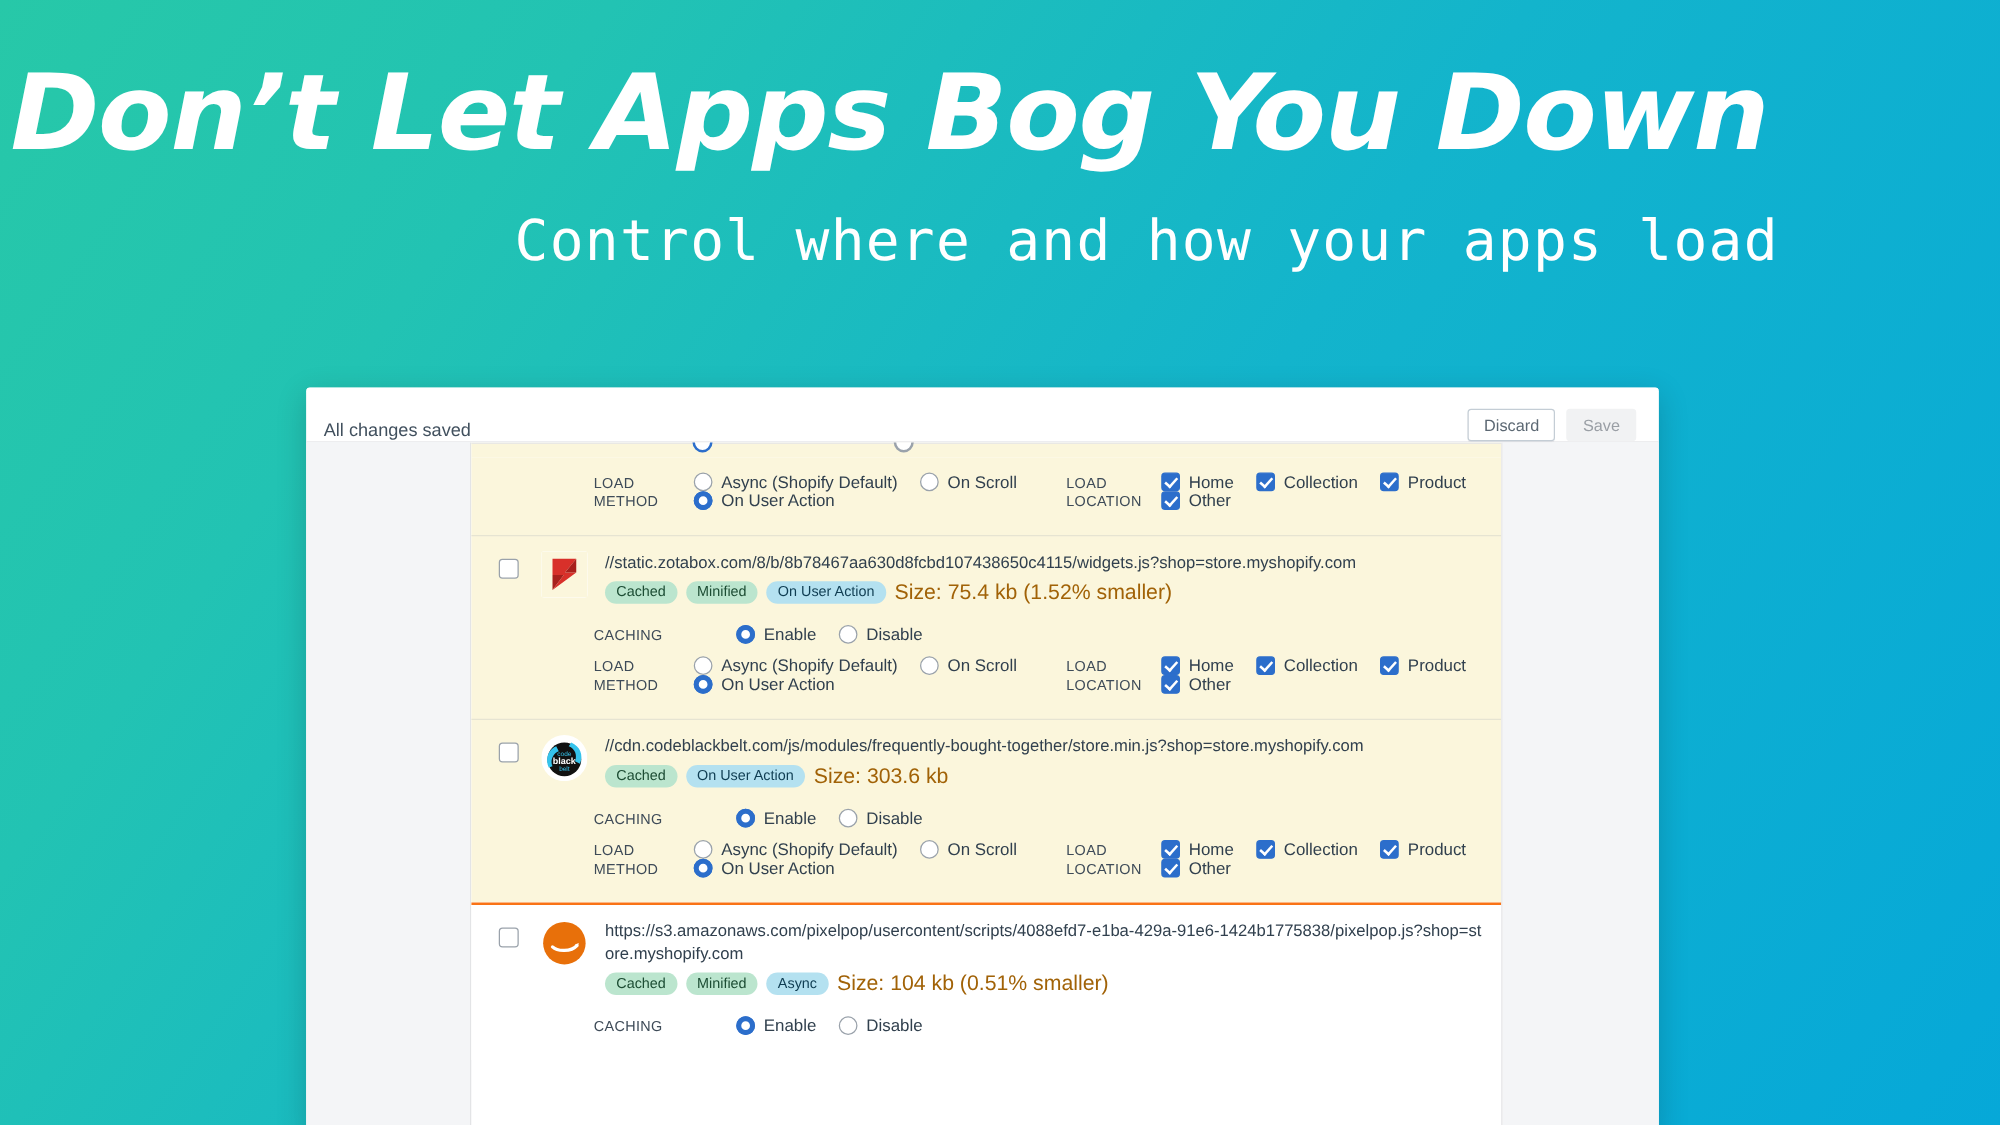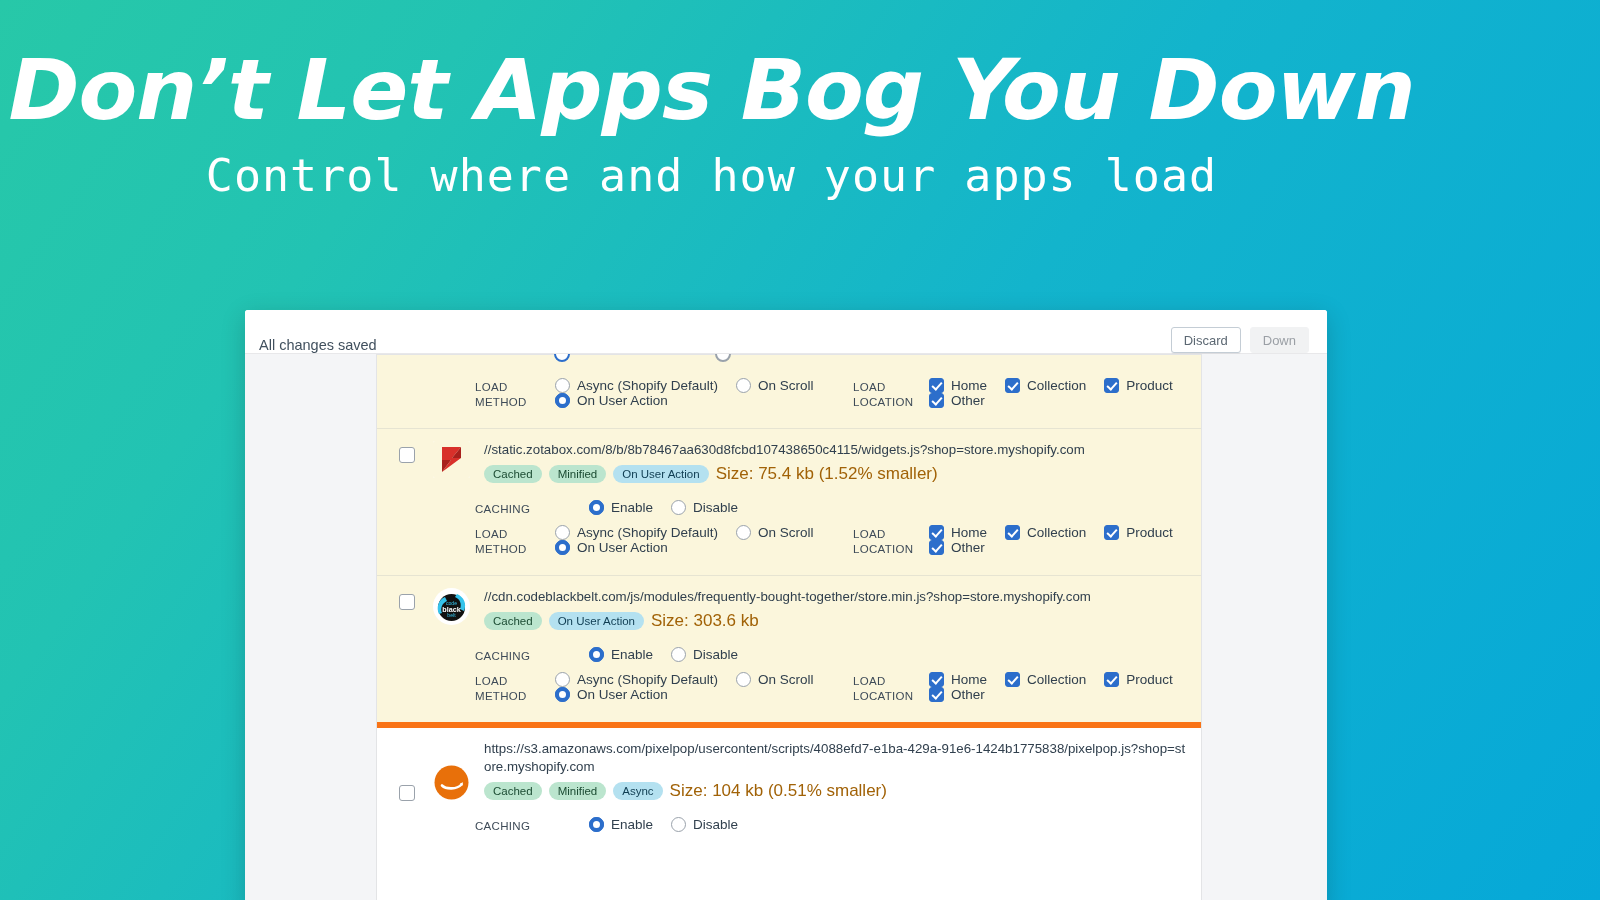--- a/index.html
+++ b/index.html
@@ -20,27 +20,28 @@
     font-weight: bold;
     font-style: italic;
     font-size: 84px;
     line-height: 1;
     color: #ffffff;
     letter-spacing: -1px;
     transform: scaleX(1.02);
     white-space: nowrap;
   }
   .hero-sub {
-    margin-top: 21px;
+    margin-top: 38px;
     font-family: "DejaVu Sans Mono", monospace;
     font-size: 45px;
     line-height: 1;
     color: #ffffff;
     letter-spacing: 1px;
     white-space: nowrap;
+    text-align: right;
   }
 
   
   .card {
     position: absolute;
     left: 245px; top: 310px;
     width: 1082px; height: 600px;
     background: #ffffff;
     border-radius: 3px;
     box-shadow: 0 6px 24px rgba(0,0,0,.18);
@@ -188,21 +189,21 @@
   .ml-right { display: flex; align-items: flex-start; }
   .ml-opts { width: 290px; }
 
   
   .script-row {
     display: flex;
     align-items: flex-start;
     padding: 12px 14px 4px 14px;
     border-top: 1px solid #e6e4d2;
   }
-  .script-row.white { border-top: 6px solid #f97316; align-items: flex-end; }
+  .script-row.white { border-top: 2px solid #f97316; }
   .row-check {
     width: 16px; height: 16px;
     border: 1.5px solid #9aa2ab; border-radius: 3px;
     background: #ffffff; flex: none;
     margin: 6px 18px 0 8px;
     cursor: pointer;
   }
   .app-icon {
     width: 37px; height: 37px;
     flex: none; margin-right: 14px;
@@ -238,21 +239,21 @@
 <div class="hero">
   <div class="hero-title">Don’t Let Apps Bog You Down</div>
   <div class="hero-sub">Control where and how your apps load</div>
 </div>
 
 <div class="card">
 
   <div class="card-topbar">
     <div class="topbar-status">All changes saved</div>
     <div class="btn btn-discard">Discard</div>
-    <div class="btn btn-save">Down</div>
+    <div class="btn btn-save">Save</div>
   </div>
 
   <div class="card-body">
     <div class="body-left-gutter"></div>
 
     <div class="list-wrap">
 
       <div class="partial-row">
         <div class="partial-radio r1"></div>
         <div class="partial-radio r2"></div>

